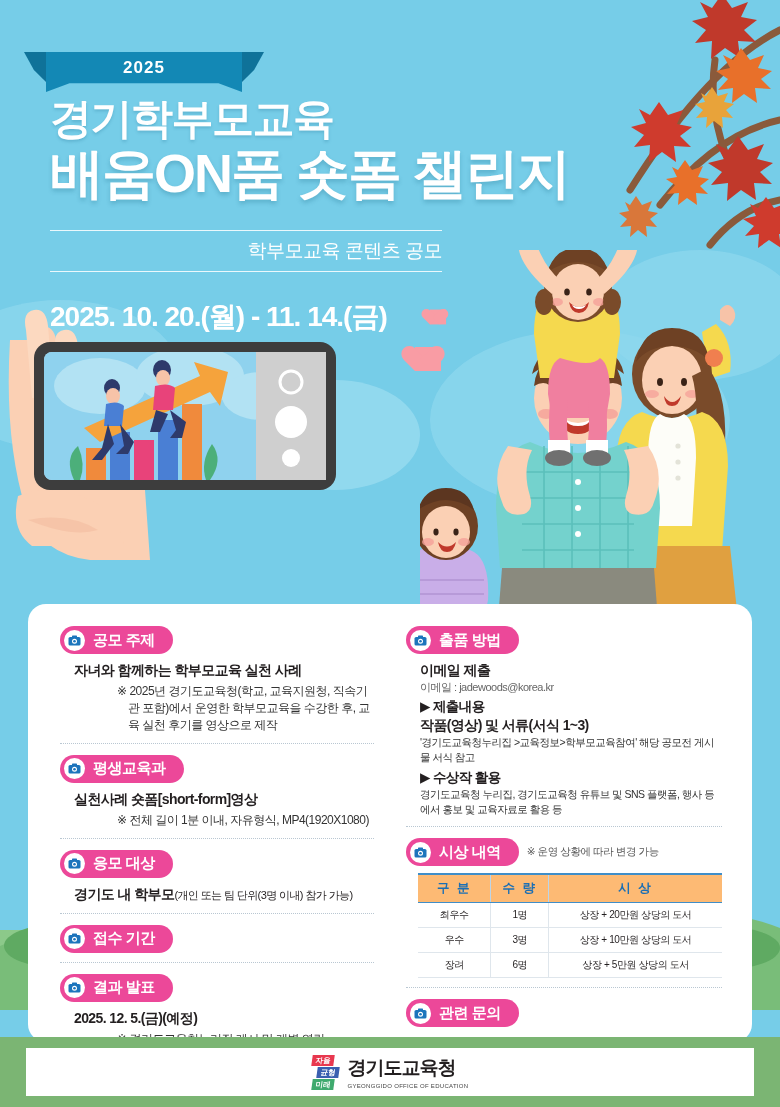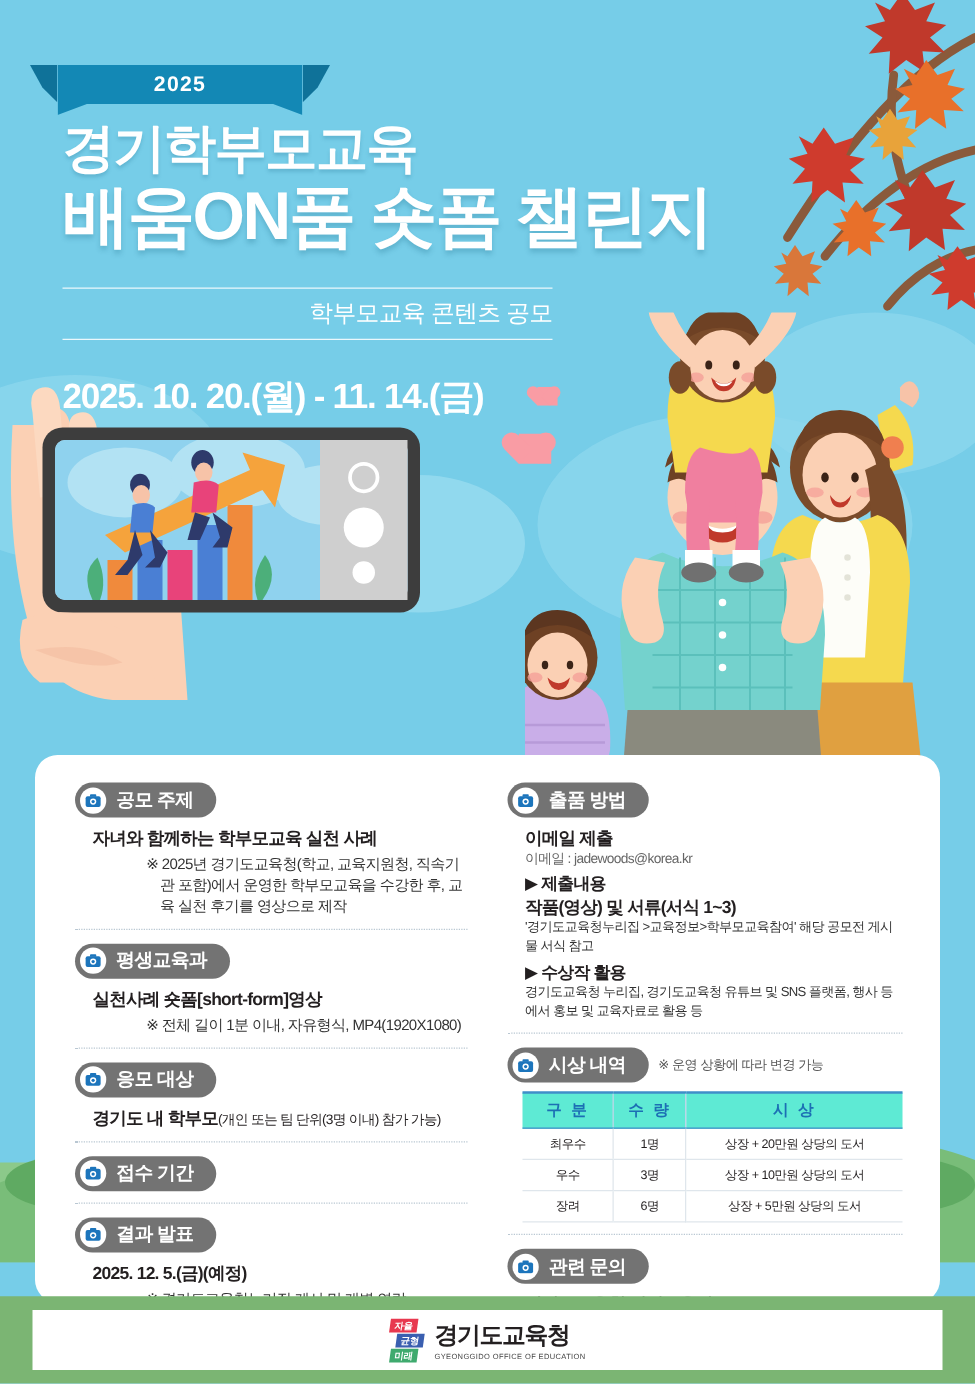--- a/index.html
+++ b/index.html
@@ -98,21 +98,21 @@
   .cols { display: flex; width: 100%; height: 100%; }
   .col { width: 50%; padding: 0 26px; }
   .col.left { padding-left: 32px; padding-right: 16px; }
   .col.right { padding-left: 16px; padding-right: 30px; }
 
   
   .sec { margin-bottom: 6px; }
   .pill-row { display: flex; align-items: center; gap: 8px; }
   .pill {
     display: inline-flex; align-items: center;
-    background: #737373; border-radius: 20px;
+    background: #ec4899; border-radius: 20px;
     height: 28px; padding: 0 18px 0 4px; gap: 8px;
   }
   .pill .cam {
     width: 21px; height: 21px; border-radius: 50%;
     background: #fff; display: flex; align-items: center; justify-content: center;
     flex: none;
   }
   .pill .cam svg { display: block; }
   .pill-label {
     color: #fff; font-size: 15px; font-weight: bold; letter-spacing: -.5px;
@@ -139,21 +139,21 @@
   .b-plain { font-size: 10.5px; color: #333; letter-spacing: -.5px; line-height: 1.45; }
 
   .divider {
     border-top: 1.5px dotted #b9c7d2;
     margin: 9px 0 11px 0;
   }
 
   
   .tbl { width: 100%; border-collapse: collapse; margin-top: 7px; margin-left: 12px; width: calc(100% - 12px); }
   .tbl th {
-    background: #5eead4; color: #1c6fb4;
+    background: #fdba74; color: #1c6fb4;
     font-size: 12.5px; font-weight: bold; letter-spacing: 2px;
     padding: 5px 0; text-align: center;
     border-top: 2px solid #3f8ec9; border-bottom: 1.5px solid #3f8ec9;
   }
   .tbl td {
     font-size: 10px; color: #231f20; text-align: center;
     padding: 5px 2px; border-bottom: 1px solid #dfe6ec;
     letter-spacing: -.4px;
   }
   .tbl td:nth-child(1), .tbl th:nth-child(1) { width: 24%; }

